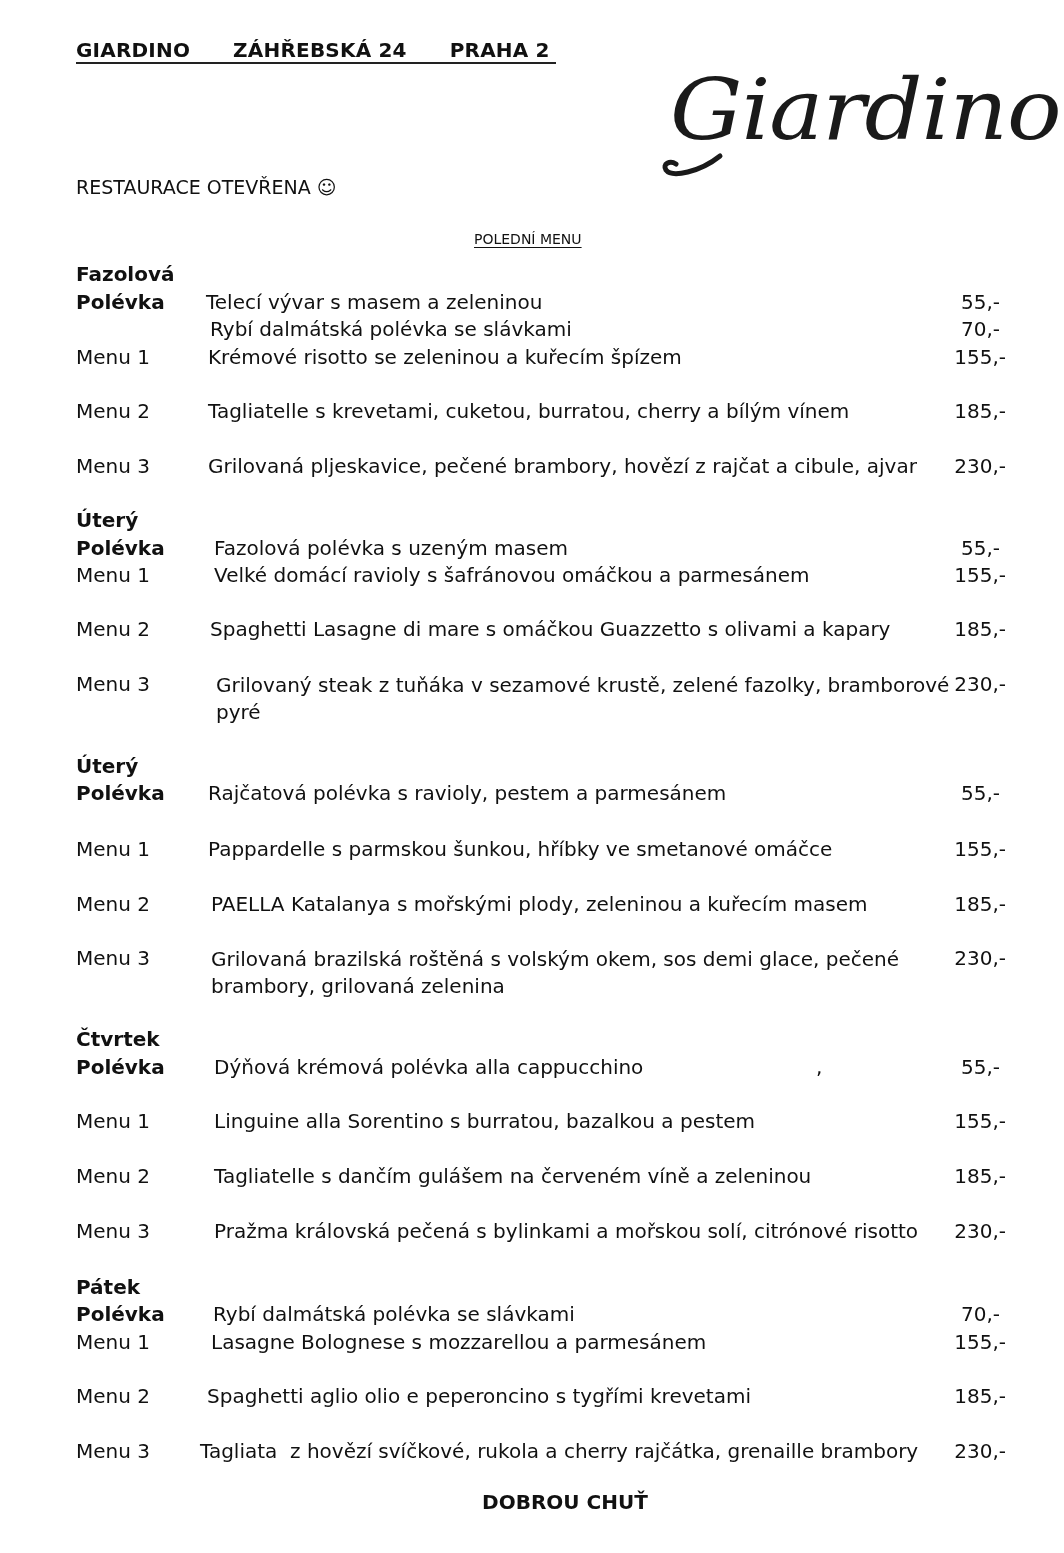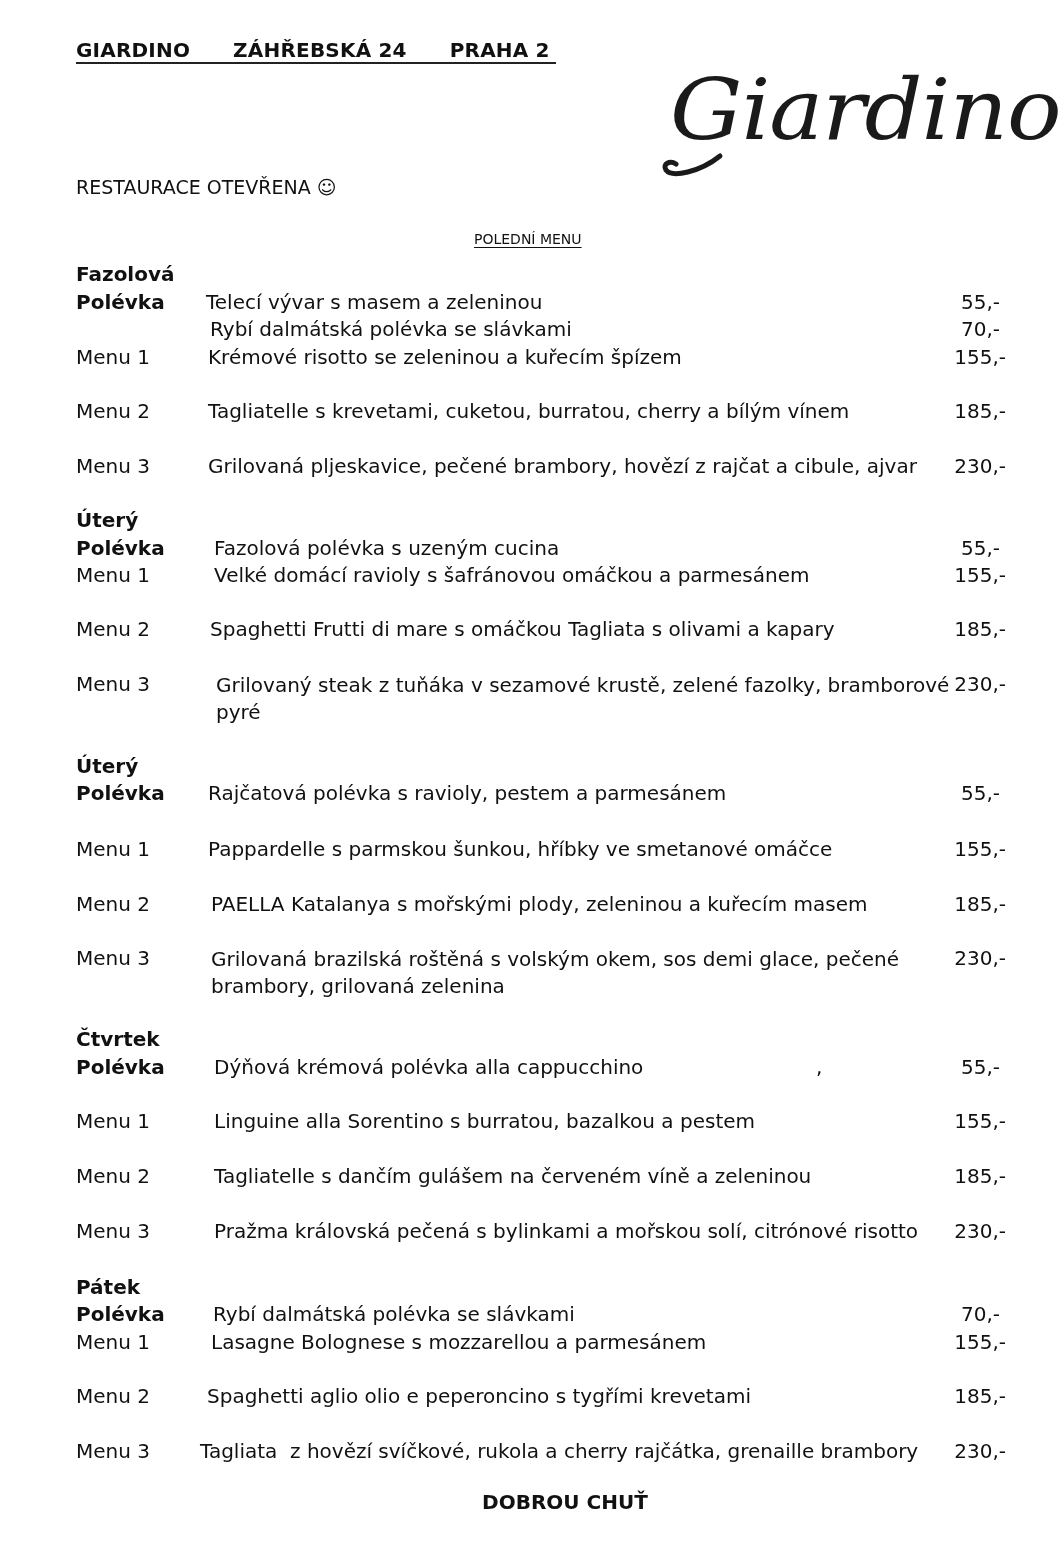--- a/index.html
+++ b/index.html
@@ -85,27 +85,27 @@
 <div class="price" style="top:345px">155,-</div>
 <div class="row-label" style="top:399px">Menu 2</div>
 <div class="dish" style="left:208px;top:399px">Tagliatelle s krevetami, cuketou, burratou, cherry a bílým vínem</div>
 <div class="price" style="top:399px">185,-</div>
 <div class="row-label" style="top:454px">Menu 3</div>
 <div class="dish" style="left:208px;top:454px">Grilovaná pljeskavice, pečené brambory, hovězí z rajčat a cibule, ajvar</div>
 <div class="price" style="top:454px">230,-</div>
 
 <div class="day-label" style="top:508px">Úterý</div>
 <div class="row-label bold" style="top:536px">Polévka</div>
-<div class="dish" style="left:214px;top:536px">Fazolová polévka s uzeným cucina</div>
+<div class="dish" style="left:214px;top:536px">Fazolová polévka s uzeným masem</div>
 <div class="price" style="top:536px;right:64px">55,-</div>
 <div class="row-label" style="top:563px">Menu 1</div>
 <div class="dish" style="left:214px;top:563px">Velké domácí ravioly s šafránovou omáčkou a parmesánem</div>
 <div class="price" style="top:563px">155,-</div>
 <div class="row-label" style="top:617px">Menu 2</div>
-<div class="dish" style="left:210px;top:617px">Spaghetti Frutti di mare s omáčkou Tagliata s olivami a kapary</div>
+<div class="dish" style="left:210px;top:617px">Spaghetti Lasagne di mare s omáčkou Guazzetto s olivami a kapary</div>
 <div class="price" style="top:617px">185,-</div>
 <div class="row-label" style="top:672px">Menu 3</div>
 <div class="dish wrap" style="left:216px;top:672px;width:735px">Grilovaný steak z tuňáka v sezamové krustě, zelené fazolky, bramborové pyré</div>
 <div class="price" style="top:672px">230,-</div>
 
 <div class="day-label" style="top:754px">Úterý</div>
 <div class="row-label bold" style="top:781px">Polévka</div>
 <div class="dish" style="left:208px;top:781px">Rajčatová polévka s ravioly, pestem a parmesánem</div>
 <div class="price" style="top:781px;right:64px">55,-</div>
 <div class="row-label" style="top:837px">Menu 1</div>

